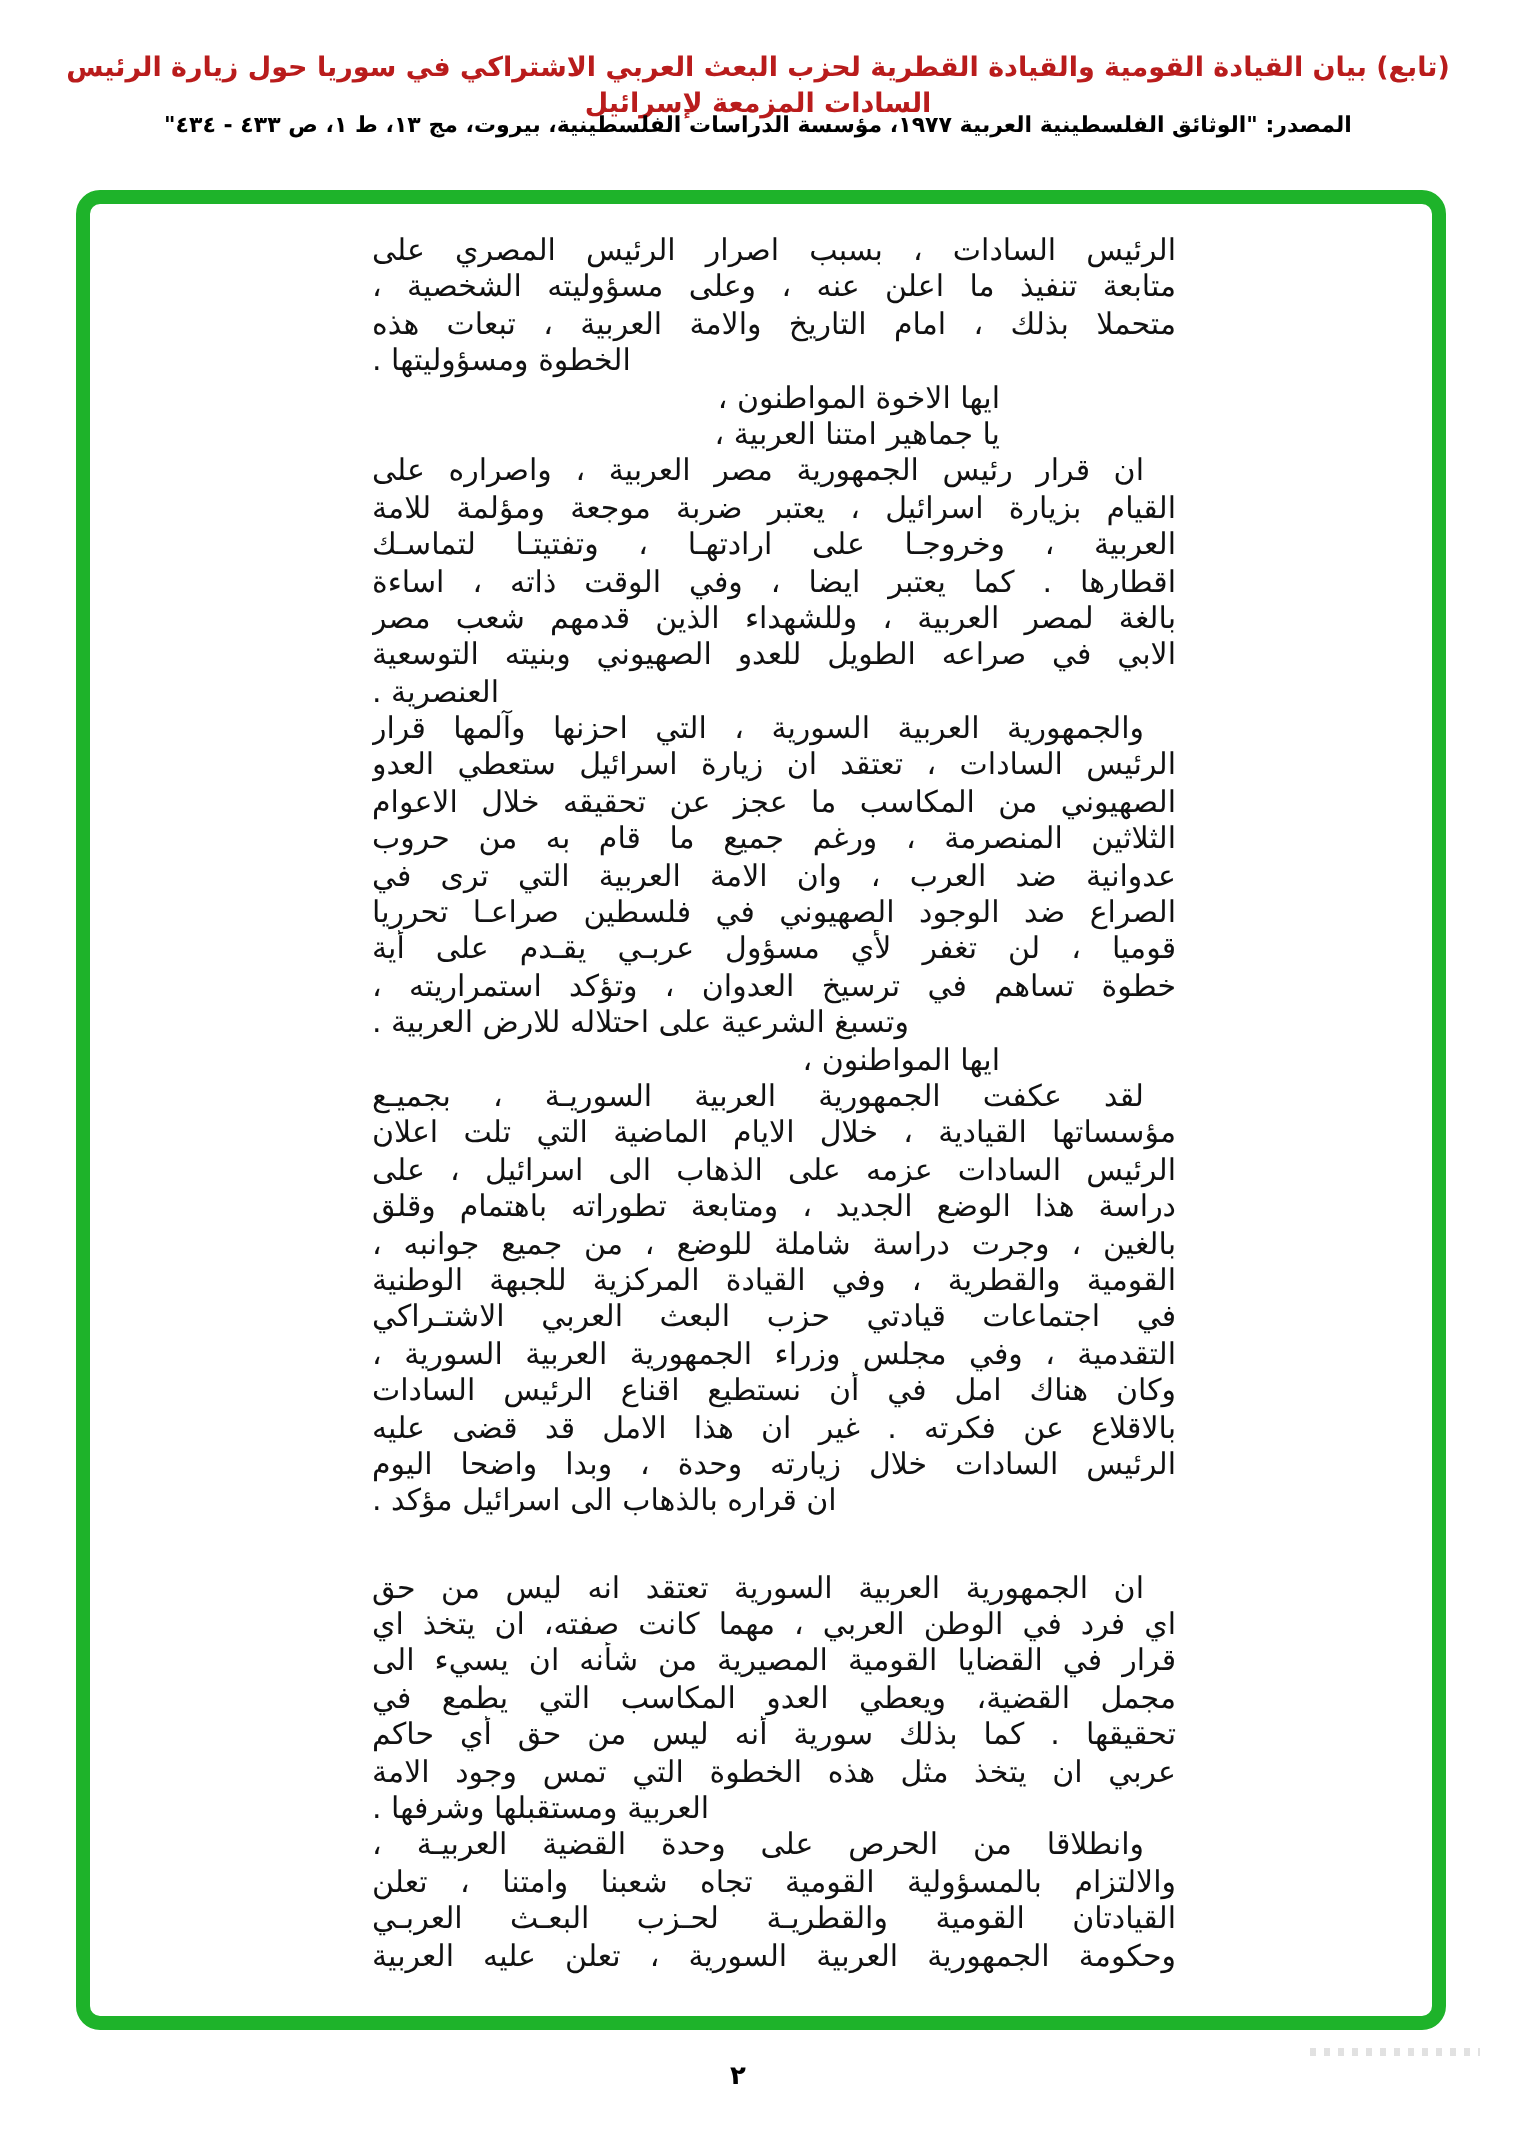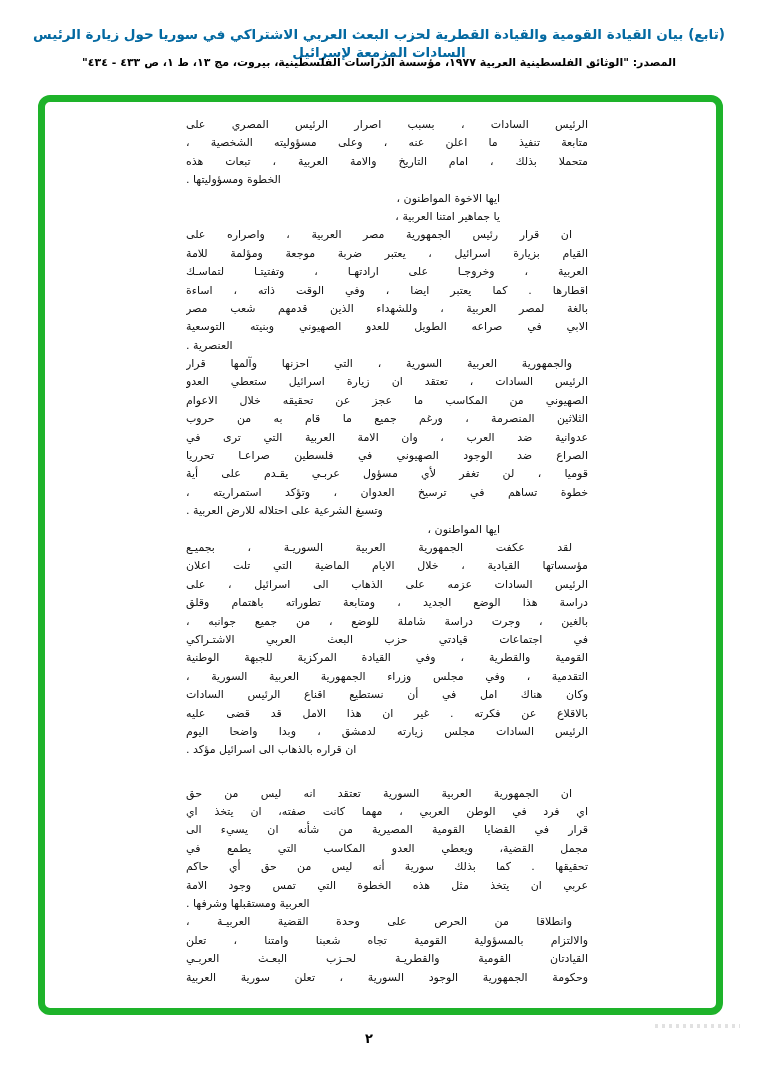--- a/index.html
+++ b/index.html
@@ -20,21 +20,21 @@
   .header-title {
     position: absolute;
     top: 26px;
     left: 20px;
     right: 20px;
     text-align: center;
     direction: rtl;
     font-weight: bold;
     font-size: 13.5px;
     line-height: 1.3;
-    color: #0369a1;
+    color: #b91c1c;
   }
   .header-source {
     position: absolute;
     top: 56px;
     left: 20px;
     right: 20px;
     text-align: center;
     direction: rtl;
     font-weight: bold;
     font-size: 11px;
@@ -51,21 +51,21 @@
     border-radius: 12px;
     background: #ffffff;
   }
   
   .text-column {
     position: absolute;
     left: 186px;
     top: 116px;
     width: 402px;
     direction: rtl;
-    font-size: 11px;
+    font-size: 15px;
     color: #151515;
   }
   .line {
     line-height: 18.4px;
     height: 18.4px;
     white-space: normal;
     overflow: hidden;
   }
   .line.justify {
     text-align: justify;
@@ -143,37 +143,37 @@
       <div class="line justify">الصراع ضد الوجود الصهيوني في فلسطين صراعـا تحرريا</div>
       <div class="line justify">قوميا ، لن تغفر لأي مسؤول عربـي يقـدم على أية</div>
       <div class="line justify">خطوة تساهم في ترسيخ العدوان ، وتؤكد استمراريته ،</div>
       <div class="line left">وتسبغ الشرعية على احتلاله للارض العربية .</div>
       <div class="line callout">ايها المواطنون ،</div>
       <div class="line justify indent">لقد عكفت الجمهورية العربية السوريـة ، بجميـع</div>
       <div class="line justify">مؤسساتها القيادية ، خلال الايام الماضية التي تلت اعلان</div>
       <div class="line justify">الرئيس السادات عزمه على الذهاب الى اسرائيل ، على</div>
       <div class="line justify">دراسة هذا الوضع الجديد ، ومتابعة تطوراته باهتمام وقلق</div>
       <div class="line justify">بالغين ، وجرت دراسة شاملة للوضع ، من جميع جوانبه ،</div>
+      <div class="line justify">القومية والقطرية ، وفي القيادة المركزية للجبهة الوطنية</div>
       <div class="line justify">في اجتماعات قيادتي حزب البعث العربي الاشتـراكي</div>
-      <div class="line justify">القومية والقطرية ، وفي القيادة المركزية للجبهة الوطنية</div>
       <div class="line justify">التقدمية ، وفي مجلس وزراء الجمهورية العربية السورية ،</div>
       <div class="line justify">وكان هناك امل في أن نستطيع اقناع الرئيس السادات</div>
       <div class="line justify">بالاقلاع عن فكرته . غير ان هذا الامل قد قضى عليه</div>
-      <div class="line justify">الرئيس السادات مجلس زيارته لدمشق ، وبدا واضحا اليوم</div>
+      <div class="line justify">الرئيس السادات خلال زيارته وحدة ، وبدا واضحا اليوم</div>
       <div class="line left">ان قراره بالذهاب الى اسرائيل مؤكد .</div>
       <div class="line justify indent gap">ان الجمهورية العربية السورية تعتقد انه ليس من حق</div>
       <div class="line justify">اي فرد في الوطن العربي ، مهما كانت صفته، ان يتخذ اي</div>
       <div class="line justify">قرار في القضايا القومية المصيرية من شأنه ان يسيء الى</div>
       <div class="line justify">مجمل القضية، ويعطي العدو المكاسب التي يطمع في</div>
       <div class="line justify">تحقيقها . كما بذلك سورية أنه ليس من حق أي حاكم</div>
       <div class="line justify">عربي ان يتخذ مثل هذه الخطوة التي تمس وجود الامة</div>
       <div class="line left">العربية ومستقبلها وشرفها .</div>
       <div class="line justify indent">وانطلاقا من الحرص على وحدة القضية العربيـة ،</div>
       <div class="line justify">والالتزام بالمسؤولية القومية تجاه شعبنا وامتنا ، تعلن</div>
       <div class="line justify">القيادتان القومية والقطريـة لحـزب البعـث العربـي</div>
-      <div class="line justify">وحكومة الجمهورية الوجود السورية ، تعلن سورية العربية</div>
+      <div class="line justify">وحكومة الجمهورية العربية السورية ، تعلن عليه العربية</div>
     </div>
 
   <div class="faint-print-artifact"></div>
 
   <div class="page-number">٢</div>
 
 </div>
 
 </body></html>

